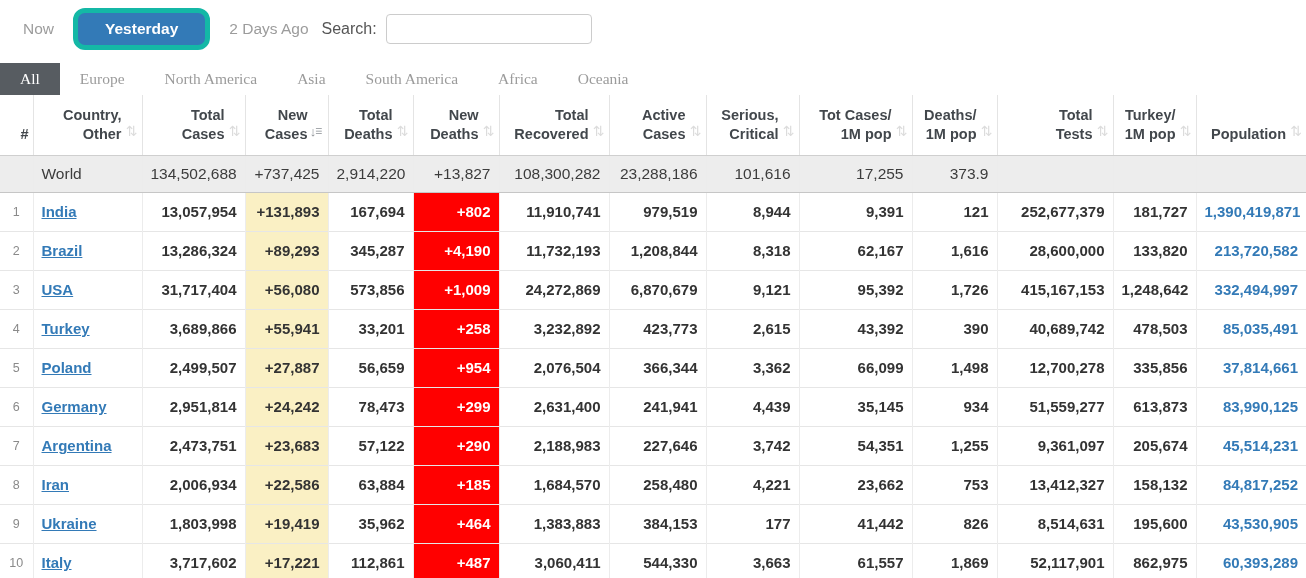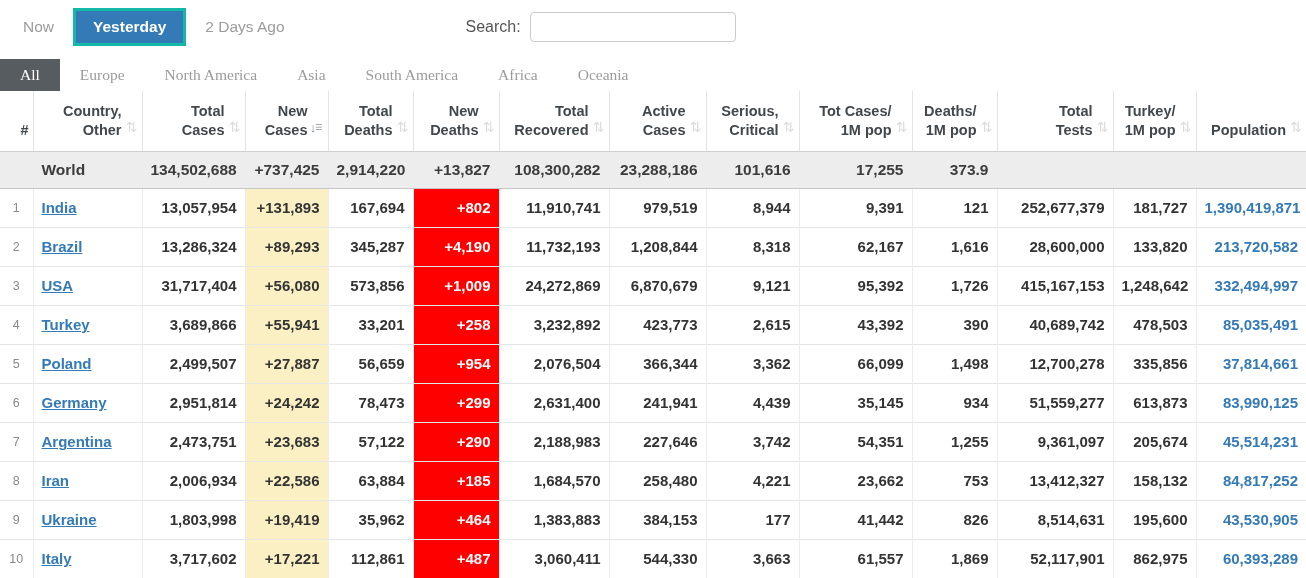--- a/index.html
+++ b/index.html
@@ -9,29 +9,29 @@
   *{box-sizing:border-box;}
   body{
     margin:0; width:1306px; height:578px; overflow:hidden; background:#fff;
     font-family:"Liberation Sans", sans-serif; color:#333;
   }
   
   .toolbar{display:flex; align-items:center; padding:8px 10px 9px 10px;}
   .link-btn{color:#9c9c9c; font-size:15.5px; margin:0 13px; cursor:pointer; white-space:nowrap;}
   .btn-primary{
     background:var(--accent); color:#fff; font-size:15.5px; font-weight:bold;
-    border:3px solid #14b8a6; border-radius:0; padding:7px 17px; margin:0 6px; cursor:pointer;
+    border:5px solid #14b8a6; border-radius:12px; padding:7px 27px; margin:0 6px; cursor:pointer;
   }
   .btn-columns{
     background:#e9e9e9; color:#333; font-size:15.5px; border:1px solid #e2e2e2;
     border-radius:3px; padding:7px 13px; margin-left:46px; cursor:pointer; white-space:nowrap;
   }
   .caret{display:inline-block; margin-left:6px; vertical-align:middle;
     border-left:5px solid transparent; border-right:5px solid transparent; border-top:5px solid #333;}
-  .search-wrap{display:flex; align-items:center; margin-left:168px;}
+  .search-wrap{display:flex; align-items:center; }
   .search-wrap label{color:#555; font-size:16px; margin-right:9px;}
   .search-wrap input{
     width:206px; height:30px; border:1px solid #ccc; border-radius:4px; padding:0 8px; font-size:14px; outline:none;
   }
   
   .tabs{display:flex; align-items:stretch; margin-top:4px;}
   .tab{padding:7px 20px; font-size:15.5px; color:#9b9b9b; cursor:pointer; white-space:nowrap;font-family:Liberation Serif, serif;}
   .tab.active{background:var(--tab-active); color:#fff;}
   
   table{border-collapse:collapse; table-layout:fixed; width:1306px;}
@@ -52,21 +52,21 @@
     border-left:1px solid #ececec; border-top:1px solid #e6e6e6; overflow:hidden; white-space:nowrap;
   }
   td:first-child{border-left:none;}
   td.c-rank{text-align:center; color:#8a8a8a; font-size:12.5px; font-weight:normal; padding:0 4px;}
   td.c-country{text-align:left;}
   td.c-country a{color:var(--accent); font-weight:bold; text-decoration:underline; cursor:pointer;}
   td.c-new_cases{background:var(--yellow);}
   td.c-new_deaths{background:var(--red); color:#fff;}
   td.c-population{color:var(--accent); cursor:pointer;}
   tr.world td{
-    background:var(--world-bg); font-weight:bold; color:#3c3c3c; height:37px;
+    background:var(--world-bg); font-weight:normal; color:#3c3c3c; height:37px;
     border-top:1px solid #c6c6c6; border-bottom:1px solid #c6c6c6; font-size:15.5px;
   }
   tr.world td.c-new_cases,tr.world td.c-new_deaths{background:var(--world-bg); color:#3c3c3c;margin-top:39px;}
   tr.world td.c-population{color:#3c3c3c;}
   tr.world td.c-country{font-size:15.5px;}
 </style>
 </head>
 <body>
 
 <div class="toolbar">

